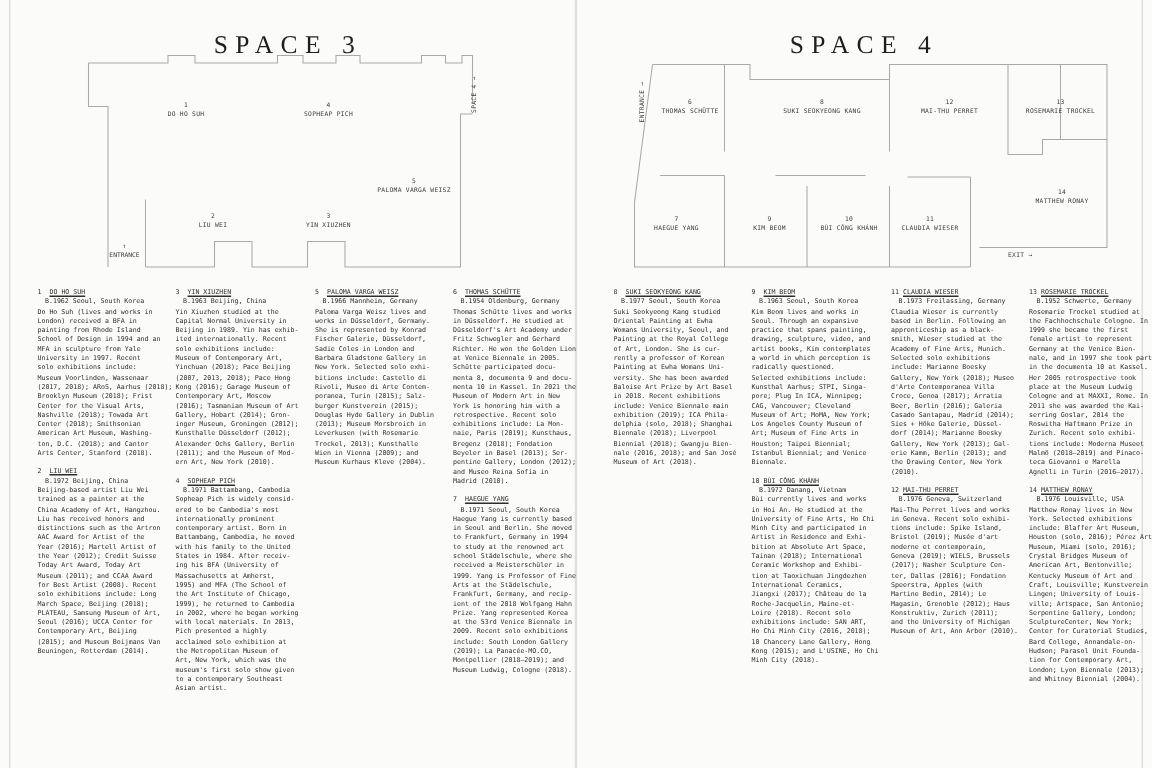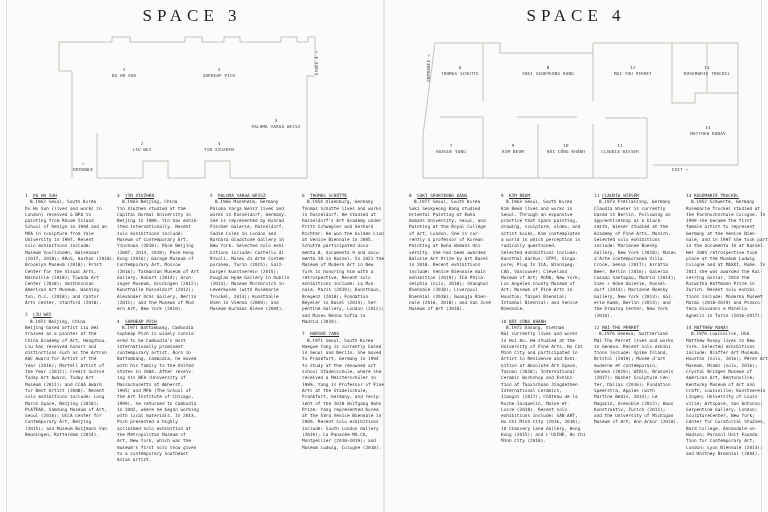--- a/index.html
+++ b/index.html
@@ -3,21 +3,21 @@
 <meta charset="utf-8">
 <style>
   html,body{margin:0;padding:0;background:#fbfbf9;}
   #canvas{position:relative;width:768px;height:512px;background:#fbfbf9;overflow:hidden;
           font-family:"DejaVu Sans Mono",monospace;color:#2b2b2b;}
   .edge{position:absolute;top:0;bottom:0;width:1px;background:#e0e0db;}
   .gutter{position:absolute;top:0;bottom:0;left:383px;width:2px;
           background:linear-gradient(90deg,#eeeeea,#d8d8d3,#eeeeea);}
   .page{position:absolute;top:0;width:384px;height:512px;}
   .page.left{left:0}.page.right{left:384px}
-  .title{position:absolute;top:6px;left:0;width:100%;margin:0;text-align:center;
+  .title{position:absolute;top:20px;left:0;width:100%;margin:0;text-align:center;
          font-family:"Liberation Serif","DejaVu Serif",serif;font-weight:400;
          font-size:17px;letter-spacing:5px;color:#1e1e1e;}
   .plan{position:absolute;left:0;top:28px;width:384px;height:166px;margin:0;}
   .plan svg{position:absolute;left:0;top:0;}
   .room{position:absolute;transform:translateX(-50%);text-align:center;
         font-size:4.2px;line-height:6px;letter-spacing:.2px;color:#3a3a3a;white-space:nowrap;}
   .room .num{display:block;}
   .vlabel{position:absolute;transform:translate(-50%,-50%) rotate(-90deg);
           font-size:4.2px;letter-spacing:.2px;color:#3a3a3a;white-space:nowrap;}
   .hlabel{position:absolute;font-size:4.2px;letter-spacing:.2px;color:#3a3a3a;white-space:nowrap;}

